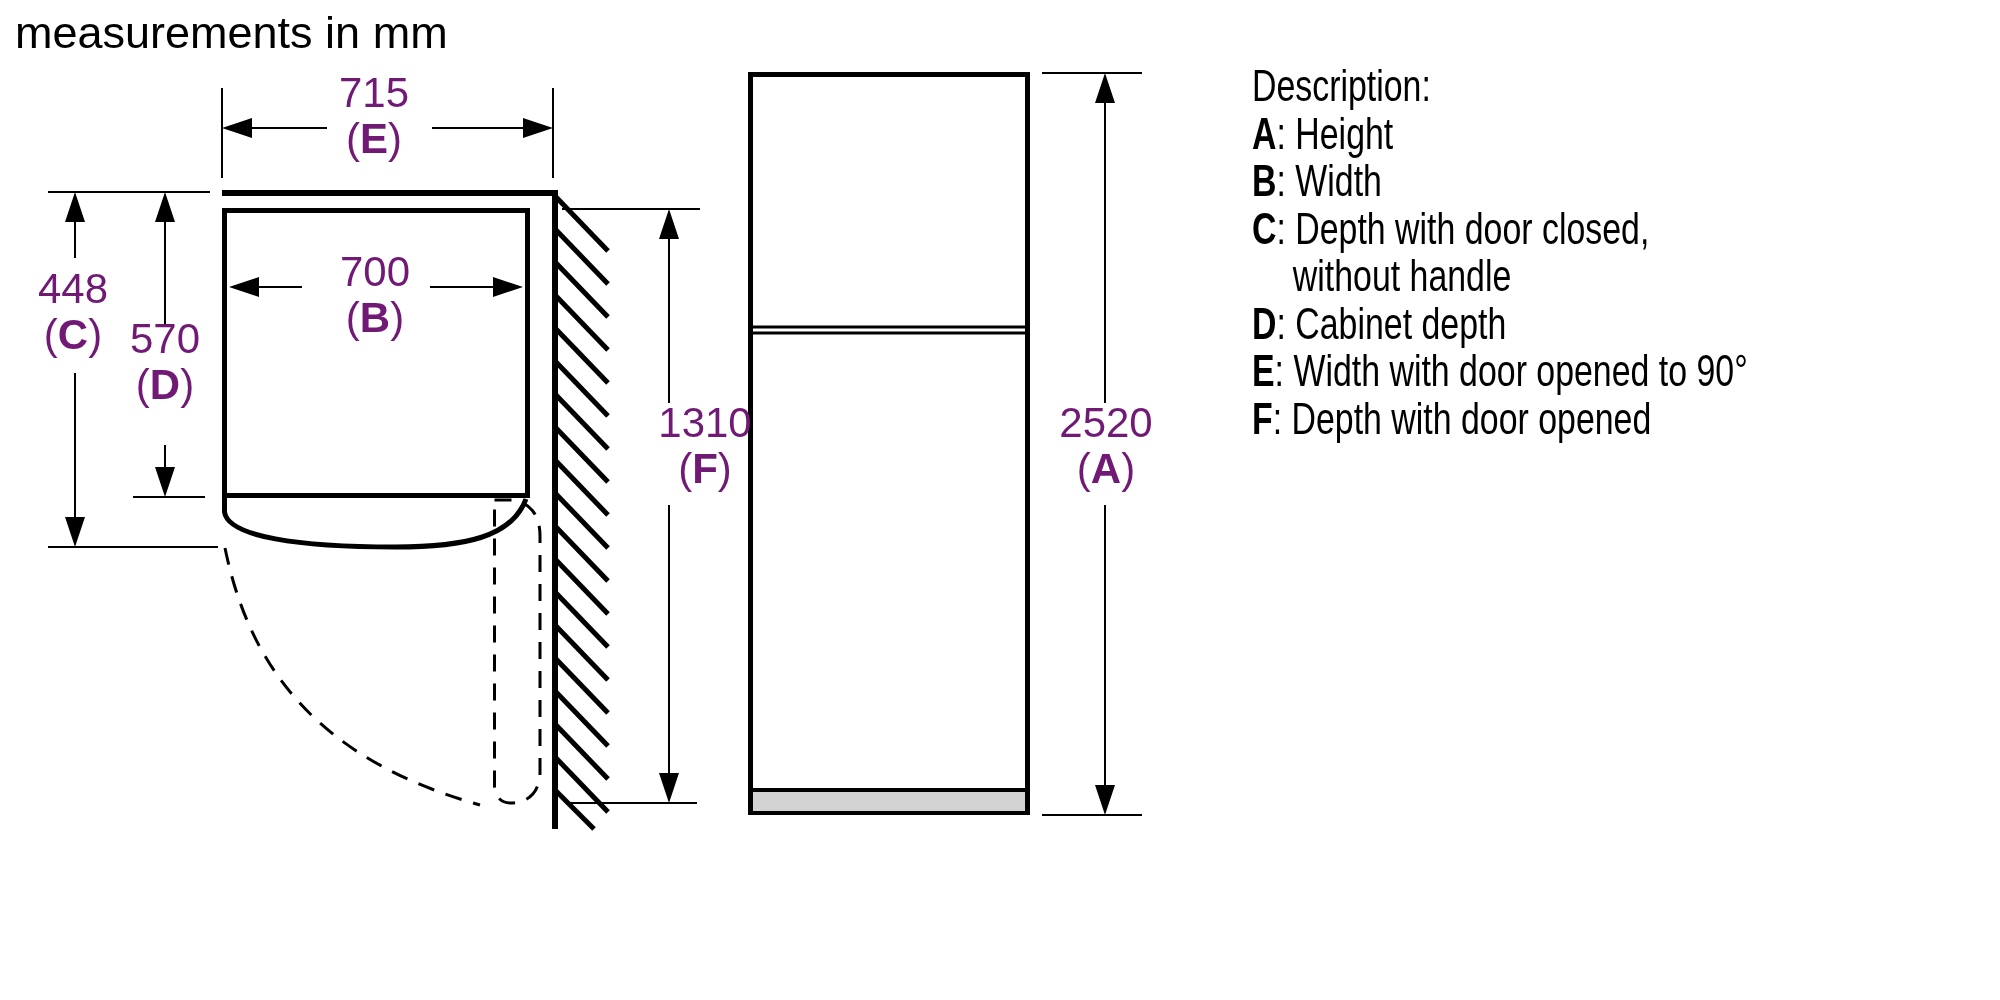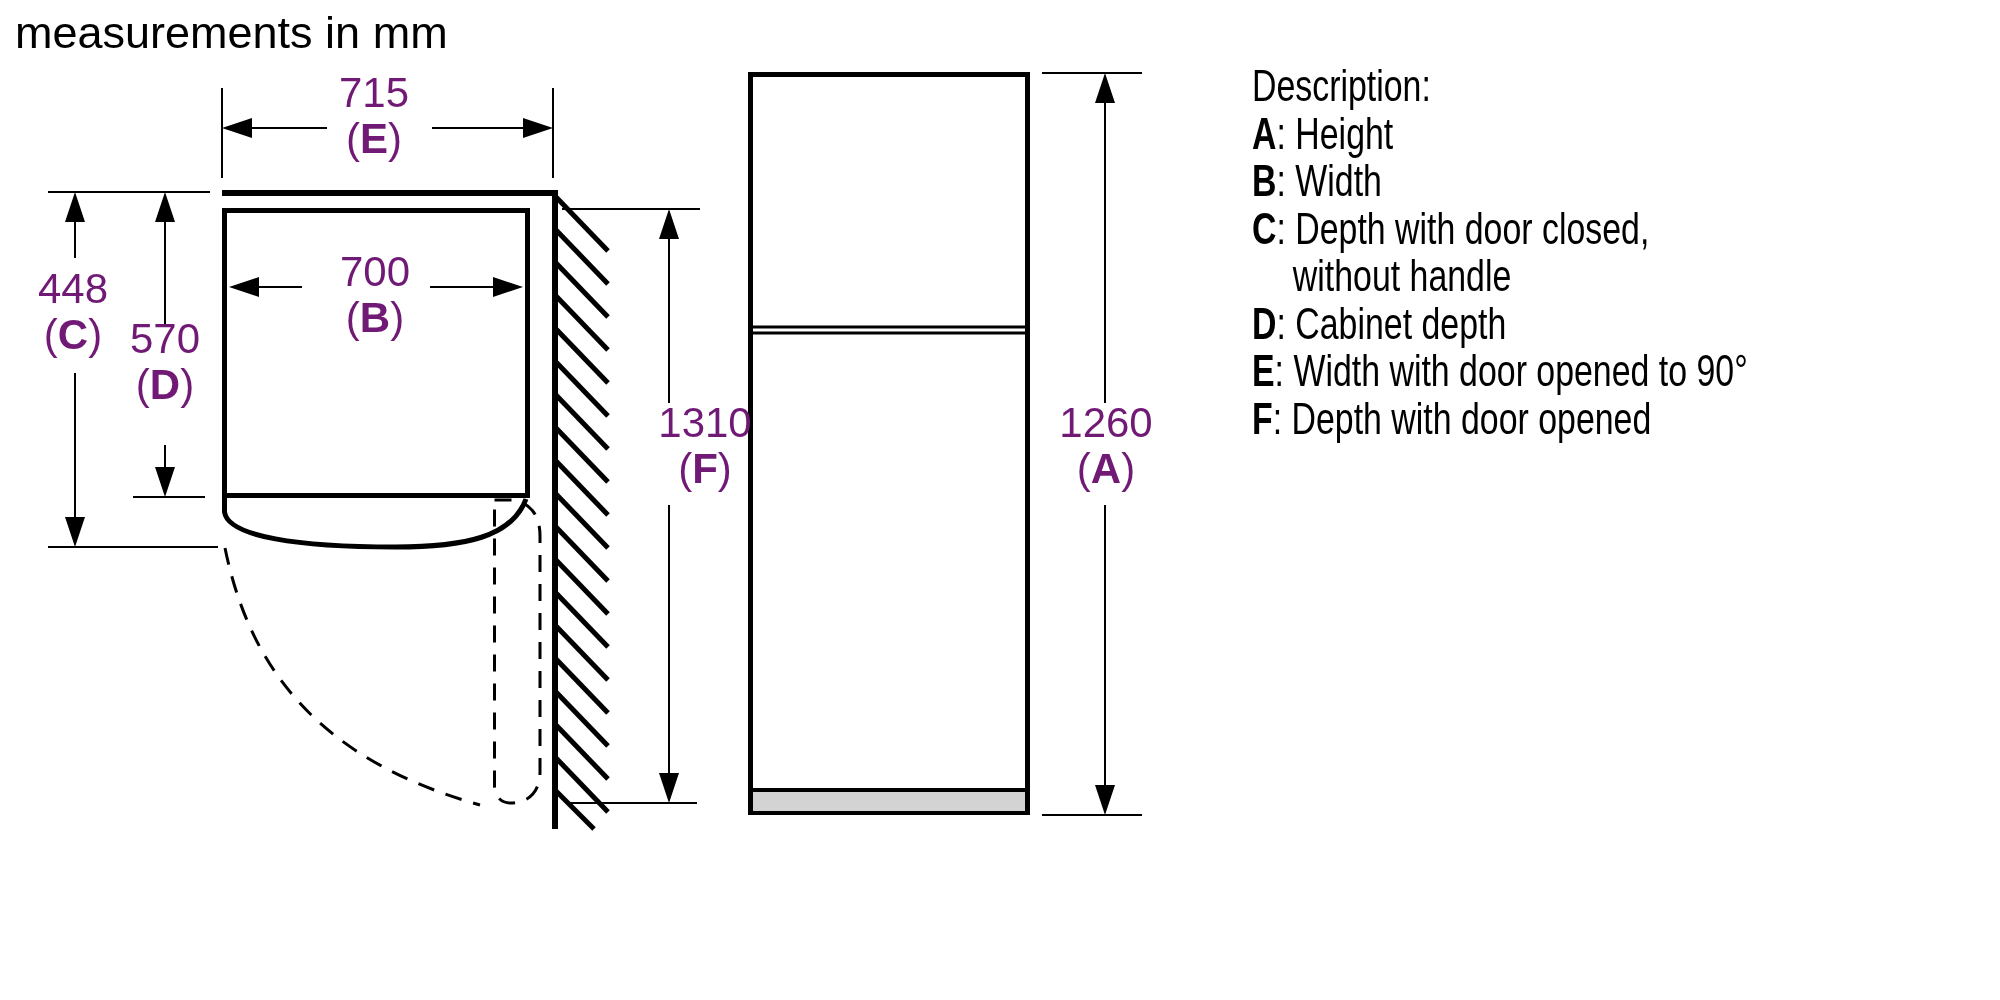--- a/index.html
+++ b/index.html
@@ -168,21 +168,21 @@
     <div class="dim-value">570</div>
     <div class="dim-letter"><span>(</span><b>D</b><span>)</span></div>
   </div>
 
   <div class="dim-label" style="left:670px;top:400px;margin-left:35px;">
     <div class="dim-value">1310</div>
     <div class="dim-letter"><span>(</span><b>F</b><span>)</span></div>
   </div>
 
   <div class="dim-label" style="left:1106px;top:400px;">
-    <div class="dim-value">1260</div>
+    <div class="dim-value">2520</div>
     <div class="dim-letter"><span>(</span><b>A</b><span>)</span></div>
   </div>
 
   <div class="desc">
     <div class="desc-row">Description:</div>
     <div class="desc-row"><span class="desc-key">A</span><span>: Height</span></div>
     <div class="desc-row"><span class="desc-key">B</span><span>: Width</span></div>
     <div class="desc-row"><span class="desc-key">C</span><span>: Depth with door closed,</span></div>
     <div class="desc-row cont"><span>without handle</span></div>
     <div class="desc-row"><span class="desc-key">D</span><span>: Cabinet depth</span></div>

